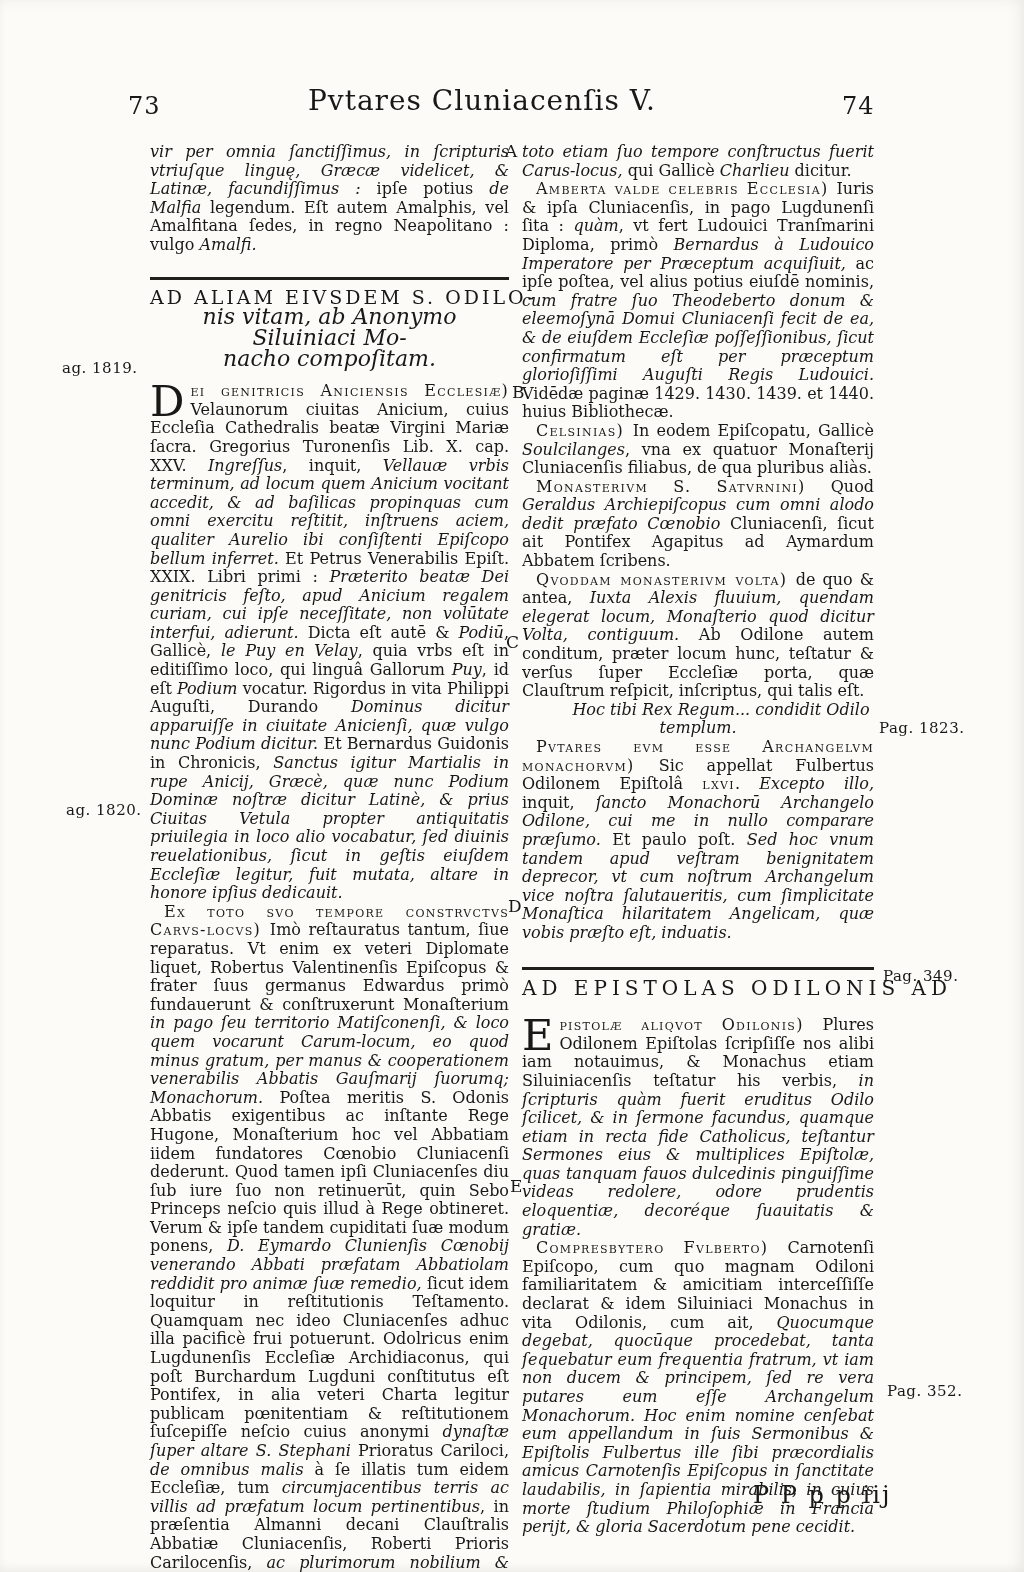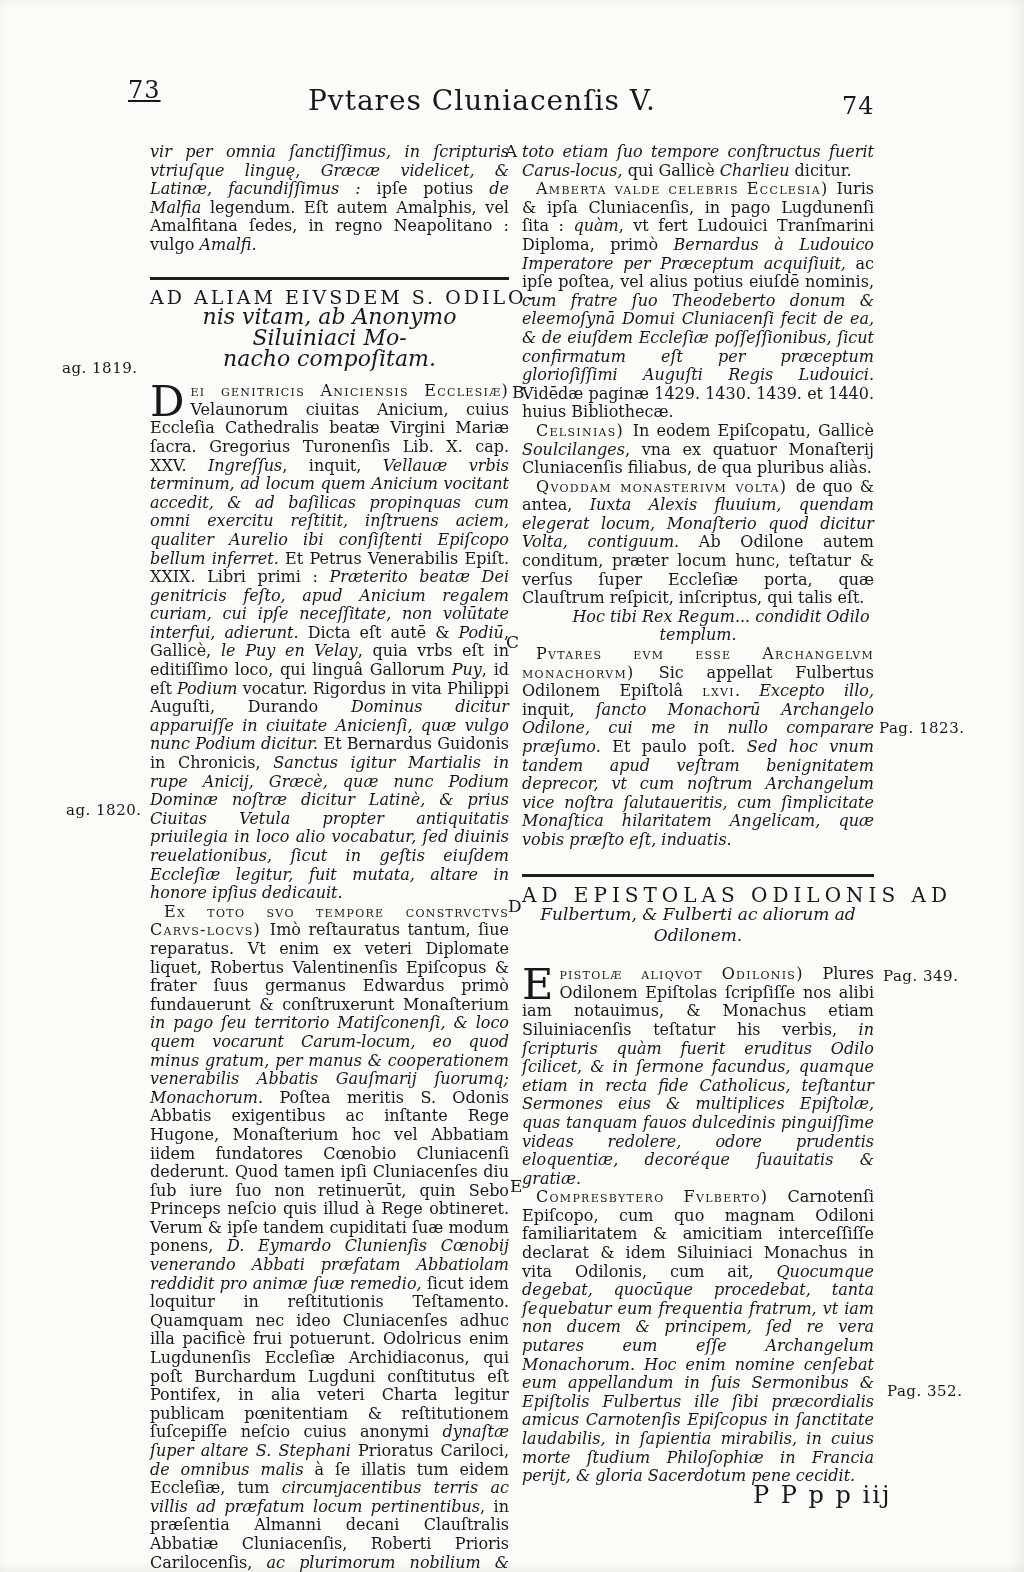--- a/index.html
+++ b/index.html
@@ -7,21 +7,21 @@
     position:relative;
     width:1024px;height:1572px;
     background:#fcfbf8;
     font-family:"DejaVu Serif","Liberation Serif",serif;
     color:#191816;
     overflow:hidden;
     box-shadow:inset -6px 0 14px rgba(0,0,0,0.05), inset 0 -4px 10px rgba(0,0,0,0.03);
   }
   
   .pagenum{position:absolute;font-size:24px;letter-spacing:1px;}
-  #pn-left{left:128px;top:76px;text-decoration:underline;}
+  #pn-left{left:128px;top:92px;}
   #pn-right{left:842px;top:92px;}
   .run-title{position:absolute;left:0;right:60px;top:84px;text-align:center;font-size:28px;letter-spacing:1px;}
   
   .col{position:absolute;top:143px;font-size:16px;line-height:18.6px;text-align:justify;}
   .col-left{left:150px;width:359px;}
   .col-right{left:522px;width:352px;}
   .para{margin:0;}
   .indent{text-indent:14px;}
   
   .seg-r{font-style:normal;}
@@ -76,27 +76,27 @@
     </div>
 
     <p class="para after-sect"><span class="seg-dc">D</span><span class="seg-sc">ei genitricis Aniciensis Ecclesiæ) </span><span class="seg-r">Velaunorum ciuitas Anicium, cuius Eccleſia Cathedralis beatæ Virgini Mariæ ſacra. Gregorius Turonenſis Lib. X. cap. XXV. </span><span class="seg-i">Ingreſſus</span><span class="seg-r">, inquit, </span><span class="seg-i">Vellauæ vrbis terminum, ad locum quem Anicium vocitant accedit, &amp; ad baſilicas propinquas cum omni exercitu reſtitit, inſtruens aciem, qualiter Aurelio ibi conſiſtenti Epiſcopo bellum inferret. </span><span class="seg-r">Et Petrus Venerabilis Epiſt. XXIX. Libri primi : </span><span class="seg-i">Præterito beatæ Dei genitricis feſto, apud Anicium regalem curiam, cui ipſe neceſſitate, non volūtate interfui, adierunt. </span><span class="seg-r">Dicta eſt autē &amp; </span><span class="seg-i">Podiū</span><span class="seg-r">, Gallicè, </span><span class="seg-i">le Puy en Velay</span><span class="seg-r">, quia vrbs eſt in editiſſimo loco, qui linguâ Gallorum </span><span class="seg-i">Puy</span><span class="seg-r">, id eſt </span><span class="seg-i">Podium </span><span class="seg-r">vocatur. Rigordus in vita Philippi Auguſti, Durando </span><span class="seg-i">Dominus dicitur apparuiſſe in ciuitate Anicienſi, quæ vulgo nunc Podium dicitur. </span><span class="seg-r">Et Bernardus Guidonis in Chronicis, </span><span class="seg-i">Sanctus igitur Martialis in rupe Anicij, Græcè, quæ nunc Podium Dominæ noſtræ dicitur Latinè, &amp; prius Ciuitas Vetula propter antiquitatis priuilegia in loco alio vocabatur, ſed diuinis reuelationibus, ſicut in geſtis eiuſdem Eccleſiæ legitur, fuit mutata, altare in honore ipſius dedicauit.</span></p>
     <p class="para indent"><span class="seg-sc">Ex toto svo tempore constrvctvs Carvs-locvs) </span><span class="seg-r">Imò reſtauratus tantum, ſiue reparatus. Vt enim ex veteri Diplomate liquet, Robertus Valentinenſis Epiſcopus &amp; frater ſuus germanus Edwardus primò fundauerunt &amp; conſtruxerunt Monaſterium </span><span class="seg-i">in pago ſeu territorio Matiſconenſi, &amp; loco quem vocarunt Carum-locum, eo quod minus gratum, per manus &amp; cooperationem venerabilis Abbatis Gauſmarij ſuorumq; Monachorum. </span><span class="seg-r">Poſtea meritis S. Odonis Abbatis exigentibus ac inſtante Rege Hugone, Monaſterium hoc vel Abbatiam iidem fundatores Cœnobio Cluniacenſi dederunt. Quod tamen ipſi Cluniacenſes diu ſub iure ſuo non retinuerūt, quin Sebo Princeps neſcio quis illud à Rege obtineret. Verum &amp; ipſe tandem cupiditati ſuæ modum ponens, </span><span class="seg-i">D. Eymardo Clunienſis Cœnobij venerando Abbati præfatam Abbatiolam reddidit pro animæ ſuæ remedio, </span><span class="seg-r">ſicut idem loquitur in reſtitutionis Teſtamento. Quamquam nec ideo Cluniacenſes adhuc illa pacificè frui potuerunt. Odolricus enim Lugdunenſis Eccleſiæ Archidiaconus, qui poſt Burchardum Lugduni conſtitutus eſt Pontifex, in alia veteri Charta legitur publicam pœnitentiam &amp; reſtitutionem ſuſcepiſſe neſcio cuius anonymi </span><span class="seg-i">dynaſtæ ſuper altare S. Stephani </span><span class="seg-r">Prioratus Cariloci, </span><span class="seg-i">de omnibus malis </span><span class="seg-r">à ſe illatis tum eidem Eccleſiæ, tum </span><span class="seg-i">circumjacentibus terris ac villis ad præfatum locum pertinentibus</span><span class="seg-r">, in præſentia Almanni decani Clauſtralis Abbatiæ Cluniacenſis, Roberti Prioris Carilocenſis, </span><span class="seg-i">ac plurimorum nobilium &amp; optimatum totius regionis tam clericorum quàm laicorum. </span><span class="seg-r">Et hæc fortè malorum illatio cauſa fuit, vt poſt condignam ſatisfactionem, quæ ſine dubio regente Cluniacenſe Cœnobium Odilone contigit, </span></p>
   </div>
 
   <div class="col col-right">
     <p class="para"><span class="seg-i">toto etiam ſuo tempore conſtructus fuerit Carus-locus, </span><span class="seg-r">qui Gallicè </span><span class="seg-i">Charlieu </span><span class="seg-r">dicitur.</span></p>
     <p class="para indent"><span class="seg-sc">Amberta valde celebris Ecclesia) </span><span class="seg-r">Iuris &amp; ipſa Cluniacenſis, in pago Lugdunenſi ſita : </span><span class="seg-i">quàm</span><span class="seg-r">, vt fert Ludouici Tranſmarini Diploma, primò </span><span class="seg-i">Bernardus à Ludouico Imperatore per Præceptum acquiſiuit, </span><span class="seg-r">ac ipſe poſtea, vel alius potius eiuſdē nominis, </span><span class="seg-i">cum fratre ſuo Theodeberto donum &amp; eleemoſynā Domui Cluniacenſi fecit de ea, &amp; de eiuſdem Eccleſiæ poſſeſſionibus, ſicut confirmatum eſt per præceptum glorioſiſſimi Auguſti Regis Ludouici. </span><span class="seg-r">Vidēdæ paginæ 1429. 1430. 1439. et 1440. huius Bibliothecæ.</span></p>
     <p class="para indent"><span class="seg-sc">Celsinias) </span><span class="seg-r">In eodem Epiſcopatu, Gallicè </span><span class="seg-i">Soulcilanges</span><span class="seg-r">, vna ex quatuor Monaſterij Cluniacenſis filiabus, de qua pluribus aliàs.</span></p>
+    <p class="para indent"><span class="seg-sc">Monasterivm S. Satvrnini) </span><span class="seg-r">Quod </span><span class="seg-i">Geraldus Archiepiſcopus cum omni alodo dedit præfato Cœnobio </span><span class="seg-r">Cluniacenſi, ſicut ait Pontifex Agapitus ad Aymardum Abbatem ſcribens.</span></p>
     <p class="para indent"><span class="seg-sc">Qvoddam monasterivm volta) </span><span class="seg-r">de quo &amp; antea, </span><span class="seg-i">Iuxta Alexis fluuium, quendam elegerat locum, Monaſterio quod dicitur Volta, contiguum. </span><span class="seg-r">Ab Odilone autem conditum, præter locum hunc, teſtatur &amp; verſus ſuper Eccleſiæ porta, quæ Clauſtrum reſpicit, inſcriptus, qui talis eſt.</span></p>
     <p class="para verse"><span class="seg-i">Hoc tibi Rex Regum... condidit Odilo templum.</span></p>
     <p class="para indent"><span class="seg-sc">Pvtares evm esse Archangelvm monachorvm) </span><span class="seg-r">Sic appellat Fulbertus Odilonem Epiſtolâ </span><span class="seg-sc">lxvi</span><span class="seg-r">. </span><span class="seg-i">Excepto illo, </span><span class="seg-r">inquit, </span><span class="seg-i">ſancto Monachorū Archangelo Odilone, cui me in nullo comparare præſumo. </span><span class="seg-r">Et paulo poſt. </span><span class="seg-i">Sed hoc vnum tandem apud veſtram benignitatem deprecor, vt cum noſtrum Archangelum vice noſtra ſalutaueritis, cum ſimplicitate Monaſtica hilaritatem Angelicam, quæ vobis præſto eſt, induatis.</span></p>
 
     <div class="sect2">
       <div class="caps">AD EPISTOLAS ODILONIS AD</div>
-      <div class="ital">Fulbertum, &amp; Fulberti ac aliorum ad Odilonem.</div>
     </div>
 
     <p class="para after-sect2"><span class="seg-dc">E</span><span class="seg-sc">pistolæ aliqvot Odilonis) </span><span class="seg-r">Plures Odilonem Epiſtolas ſcripſiſſe nos alibi iam notauimus, &amp; Monachus etiam Siluiniacenſis teſtatur his verbis, </span><span class="seg-i">in ſcripturis quàm fuerit eruditus Odilo ſcilicet, &amp; in ſermone facundus, quamque etiam in recta fide Catholicus, teſtantur Sermones eius &amp; multiplices Epiſtolæ, quas tanquam fauos dulcedinis pinguiſſime videas redolere, odore prudentis eloquentiæ, decoréque ſuauitatis &amp; gratiæ.</span></p>
     <p class="para indent"><span class="seg-sc">Compresbytero Fvlberto) </span><span class="seg-r">Carnotenſi Epiſcopo, cum quo magnam Odiloni familiaritatem &amp; amicitiam interceſſiſſe declarat &amp; idem Siluiniaci Monachus in vita Odilonis, cum ait, </span><span class="seg-i">Quocumque degebat, quocūque procedebat, tanta ſequebatur eum frequentia fratrum, vt iam non ducem &amp; principem, ſed re vera putares eum eſſe Archangelum Monachorum. Hoc enim nomine cenſebat eum appellandum in ſuis Sermonibus &amp; Epiſtolis Fulbertus ille ſibi præcordialis amicus Carnotenſis Epiſcopus in ſanctitate laudabilis, in ſapientia mirabilis, in cuius morte ſtudium Philoſophiæ in Francia perijt, &amp; gloria Sacerdotum pene cecidit.</span></p>
 
   </div>
 
   <div class="signature">P P p p iij</div>
 
 </div>

